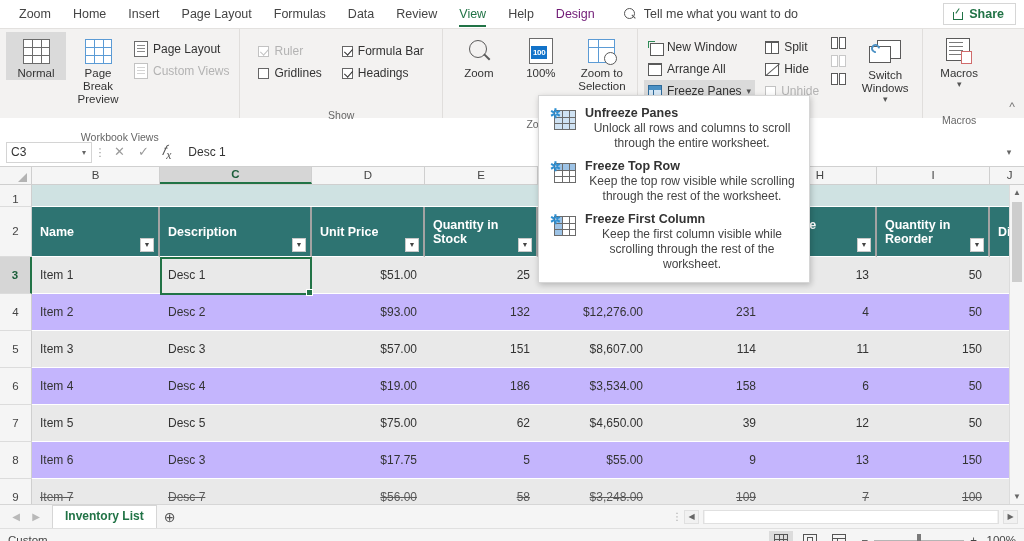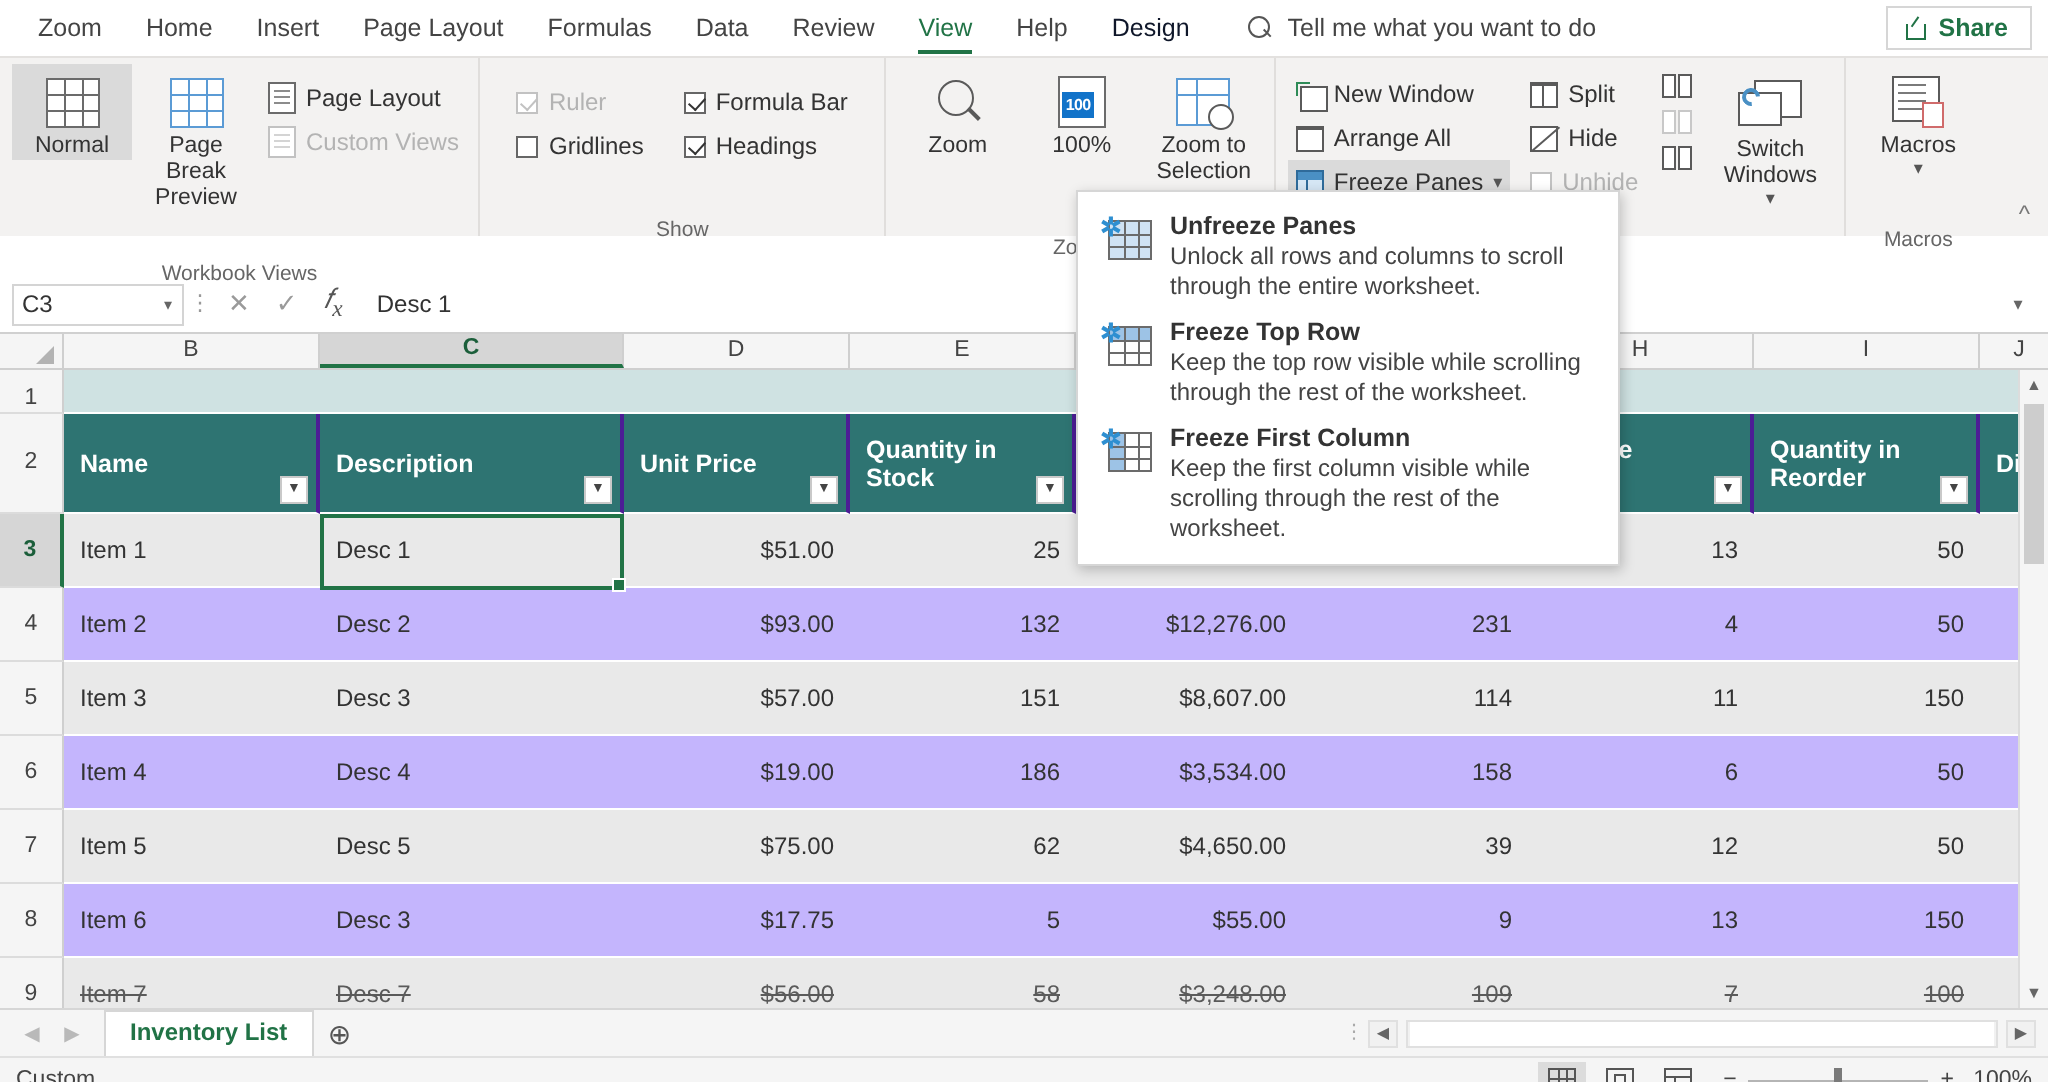--- a/index.html
+++ b/index.html
@@ -19,21 +19,21 @@
   }
   .tab {
     padding:4px 11px; font-size:12.5px; color:#444; cursor:default;
     position:relative; white-space:nowrap;
   }
   .tab.active { color:#217346; }
   .tab.active:after {
     content:""; position:absolute; left:11px; right:11px; bottom:-2px;
     height:2px; background:#217346;
   }
-  .tab.design { color:#0f172a; }
+  .tab.design { color:#701a75; }
   .tellme {
     display:flex; align-items:center; gap:7px; margin-left:18px;
     color:#444; font-size:12.5px; white-space:nowrap;
   }
   .tellme .mg { width:13px; height:13px; display:inline-block; position:relative; }
   .tellme .mg:before {
     content:""; position:absolute; left:0; top:0; width:9px; height:9px;
     border:1.3px solid #555; border-radius:50%;
   }
   .tellme .mg:after {
@@ -180,21 +180,21 @@
   .fzic:before { content:""; position:absolute; left:0; top:6px; right:0; height:1px; background:#6b6b6b;
     box-shadow:0 6px 0 #6b6b6b; }
   .fzic:after { content:""; position:absolute; left:7px; top:0; bottom:0; width:1px; background:#6b6b6b;
     box-shadow:7px 0 0 #6b6b6b; }
   .fzic.topband { background:linear-gradient(#9dc3e6 0 6px, #fff 6px 100%); }
   .fzic.leftband { background:linear-gradient(to right, #9dc3e6 0 7px, #fff 7px 100%); }
   .fzic.allband { background:#cfe2f3; }
   .snow { position:absolute; left:0; top:0; color:#2e8fd1; font-size:13px; line-height:11px; z-index:3; font-weight:bold; }
   .fztxt { flex:1; }
   .fztitle { font-weight:bold; font-size:12.5px; color:#333; line-height:16px; }
-  .fzdesc { font-size:12px; color:#444; line-height:15px; }
+  .fzdesc { font-size:12px; color:#444; line-height:15px;text-align:center; }
 
   
   .fbar { height:28px; background:#fff; display:flex; align-items:center; padding:0 6px; gap:0;margin-top:20px; }
   .namebox {
     width:86px; height:21px; border:1px solid #d4d4d4; background:#fff; display:flex;
     align-items:center; padding:0 4px; font-size:12px; color:#333; position:relative;
   }
   .namebox .nb-caret { position:absolute; right:5px; font-size:8px; color:#666; }
   .dots { width:16px; text-align:center; color:#999; font-size:11px; letter-spacing:0; line-height:9px; }
   .fbicons { display:flex; align-items:center; gap:13px; padding:0 12px 0 6px; color:#9a9a9a; font-size:13px; }
@@ -225,21 +225,21 @@
   .rh.sel { background:#d6d6d6; color:#1b5e3a; border-right:2px solid #217346; font-weight:bold; }
   .cell { flex:none; display:flex; align-items:center; padding:0 8px; font-size:12px;
     border-bottom:1px solid #fff; overflow:hidden; white-space:nowrap; }
   .cell.num { justify-content:flex-end; }
   .cell.band { background:#e9e9e9; } .cell.band2 { background:#c4b5fd; }
   .cell.strike { text-decoration:line-through; color:#5a5a5a; }
 
   .hdrcell {
     background:#2e7472; color:#fff; font-weight:bold; font-size:12.5px; position:relative;
     white-space:normal; line-height:14px; align-items:center; padding:4px 8px;
-    border-right:2px solid #4c1d95;
+    border-right:2px solid #a3a3a3;
   }
   .filt { position:absolute; right:4px; bottom:4px; width:14px; height:14px; background:#fff;
     border:1px solid #c9c9c9; display:flex; align-items:center; justify-content:center;
     font-size:7px; color:#444; }
   .row1band { background:#cfe2e2; }
 
   .vscroll { position:absolute; right:0; top:18px; bottom:0; width:15px; background:#f5f5f5;
     border-left:1px solid #dcdcdc; }
   .vscroll .arrow { height:15px; display:flex; align-items:center; justify-content:center;
     color:#666; font-size:8px; }

